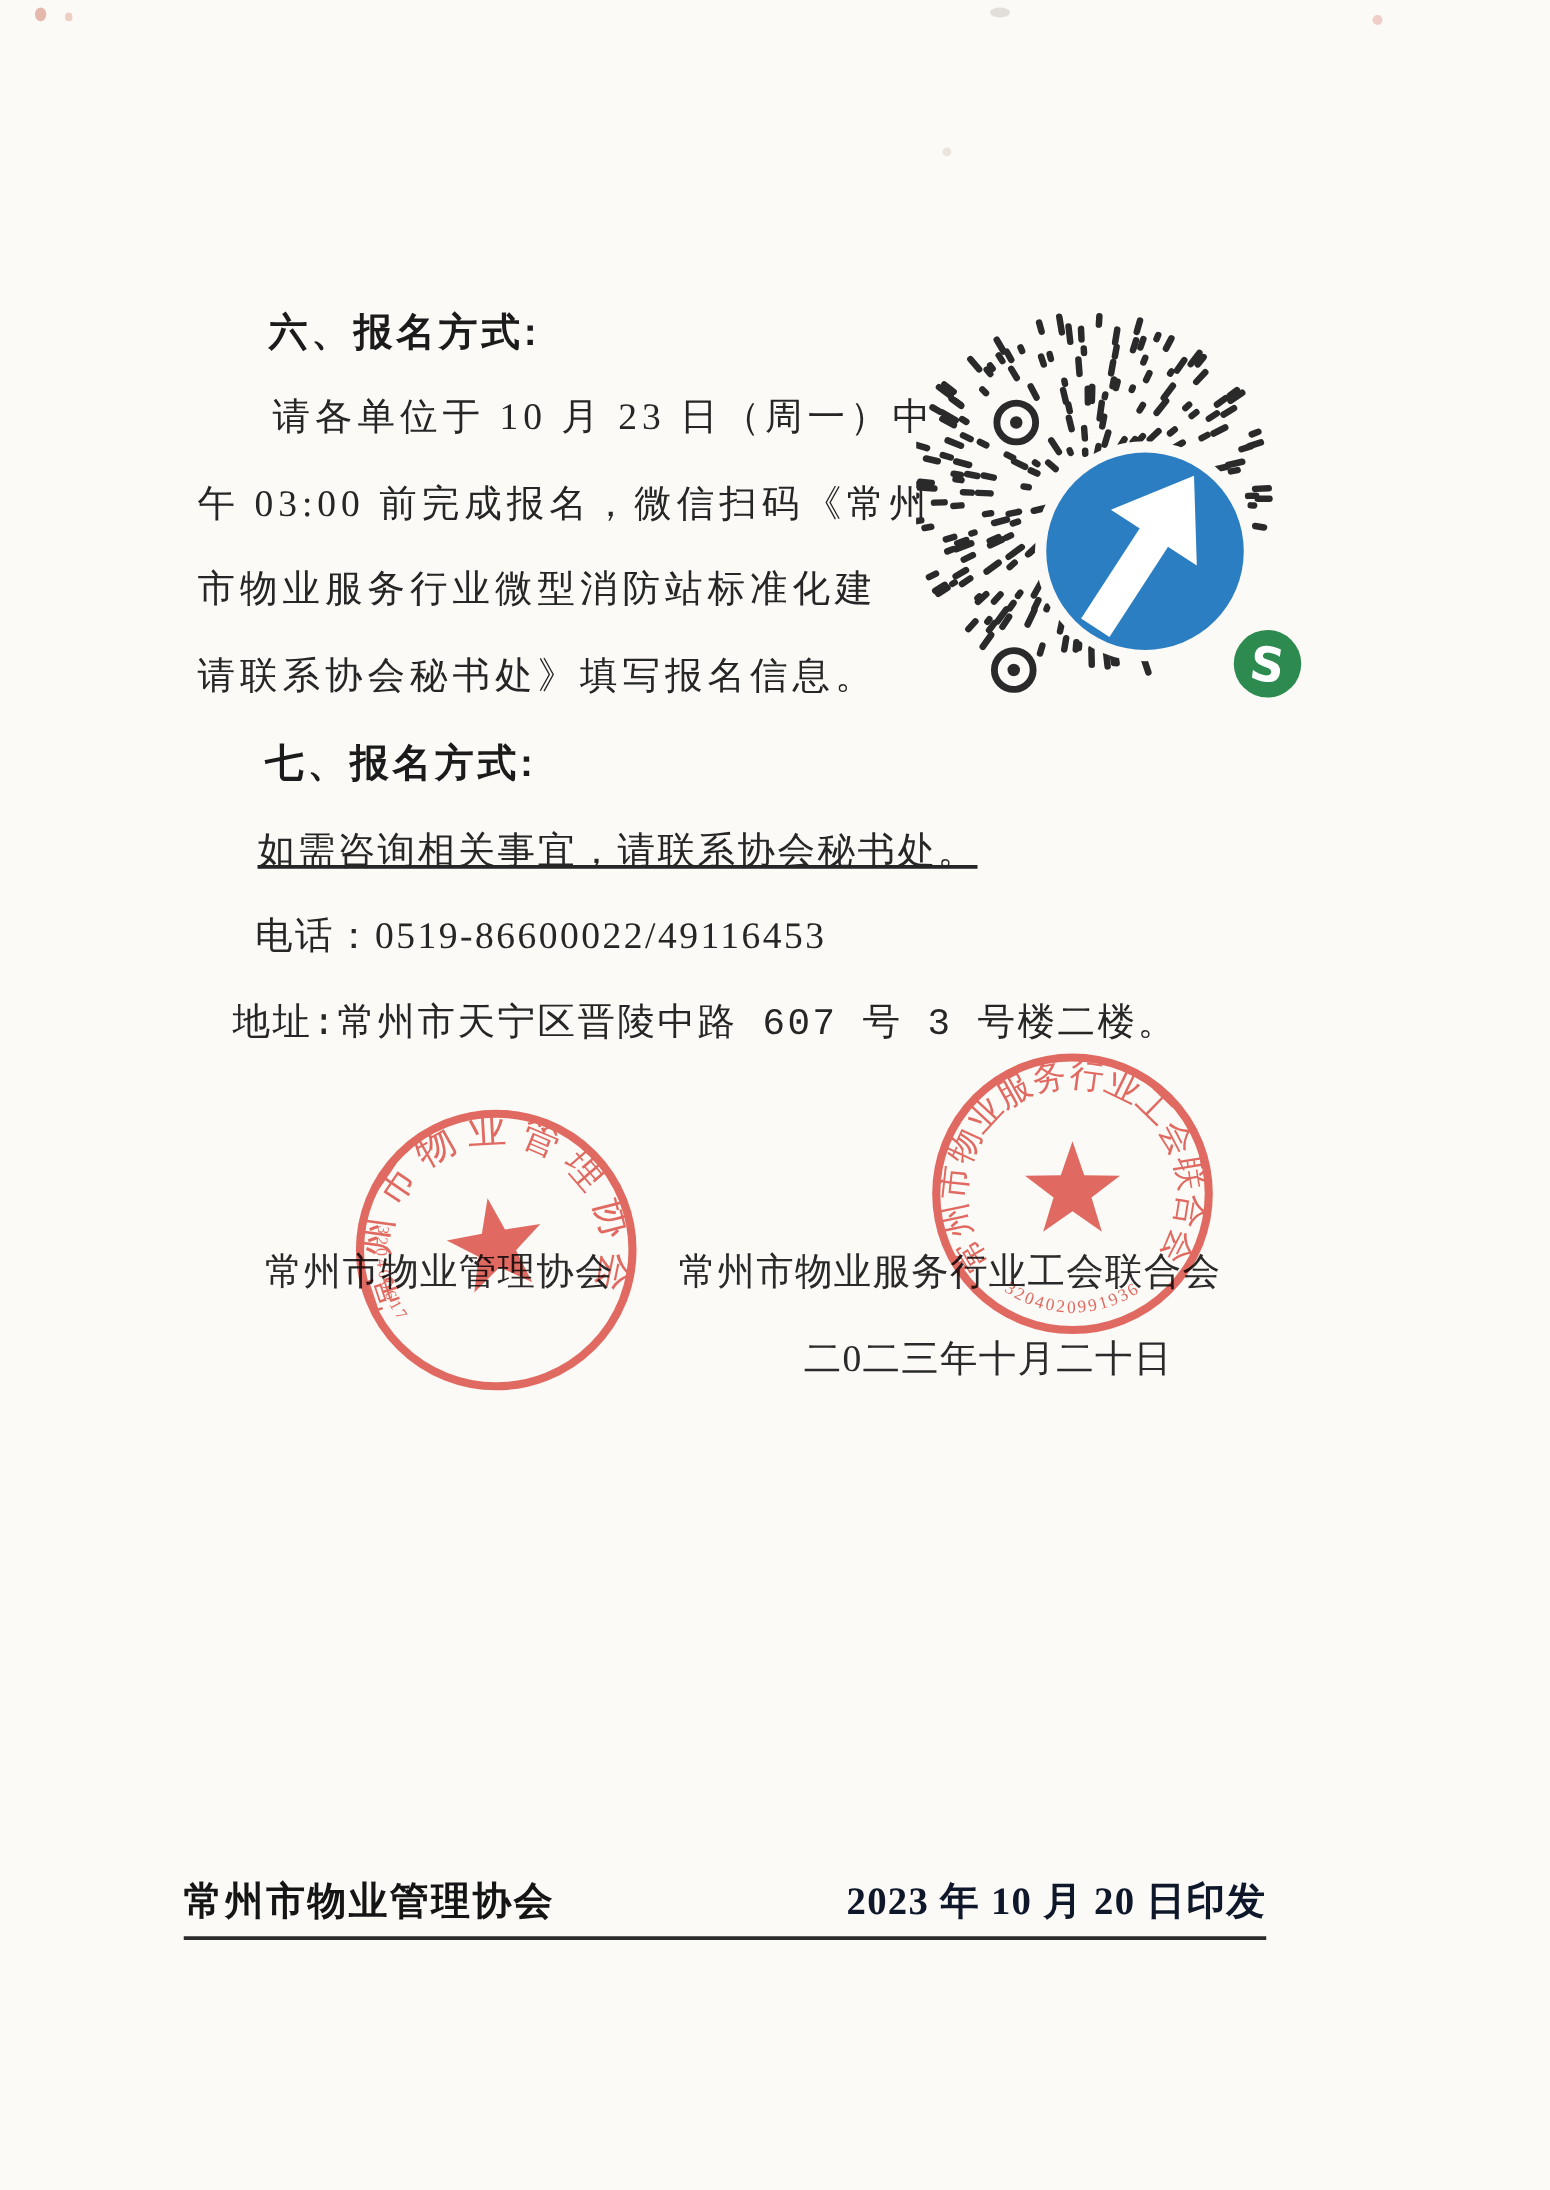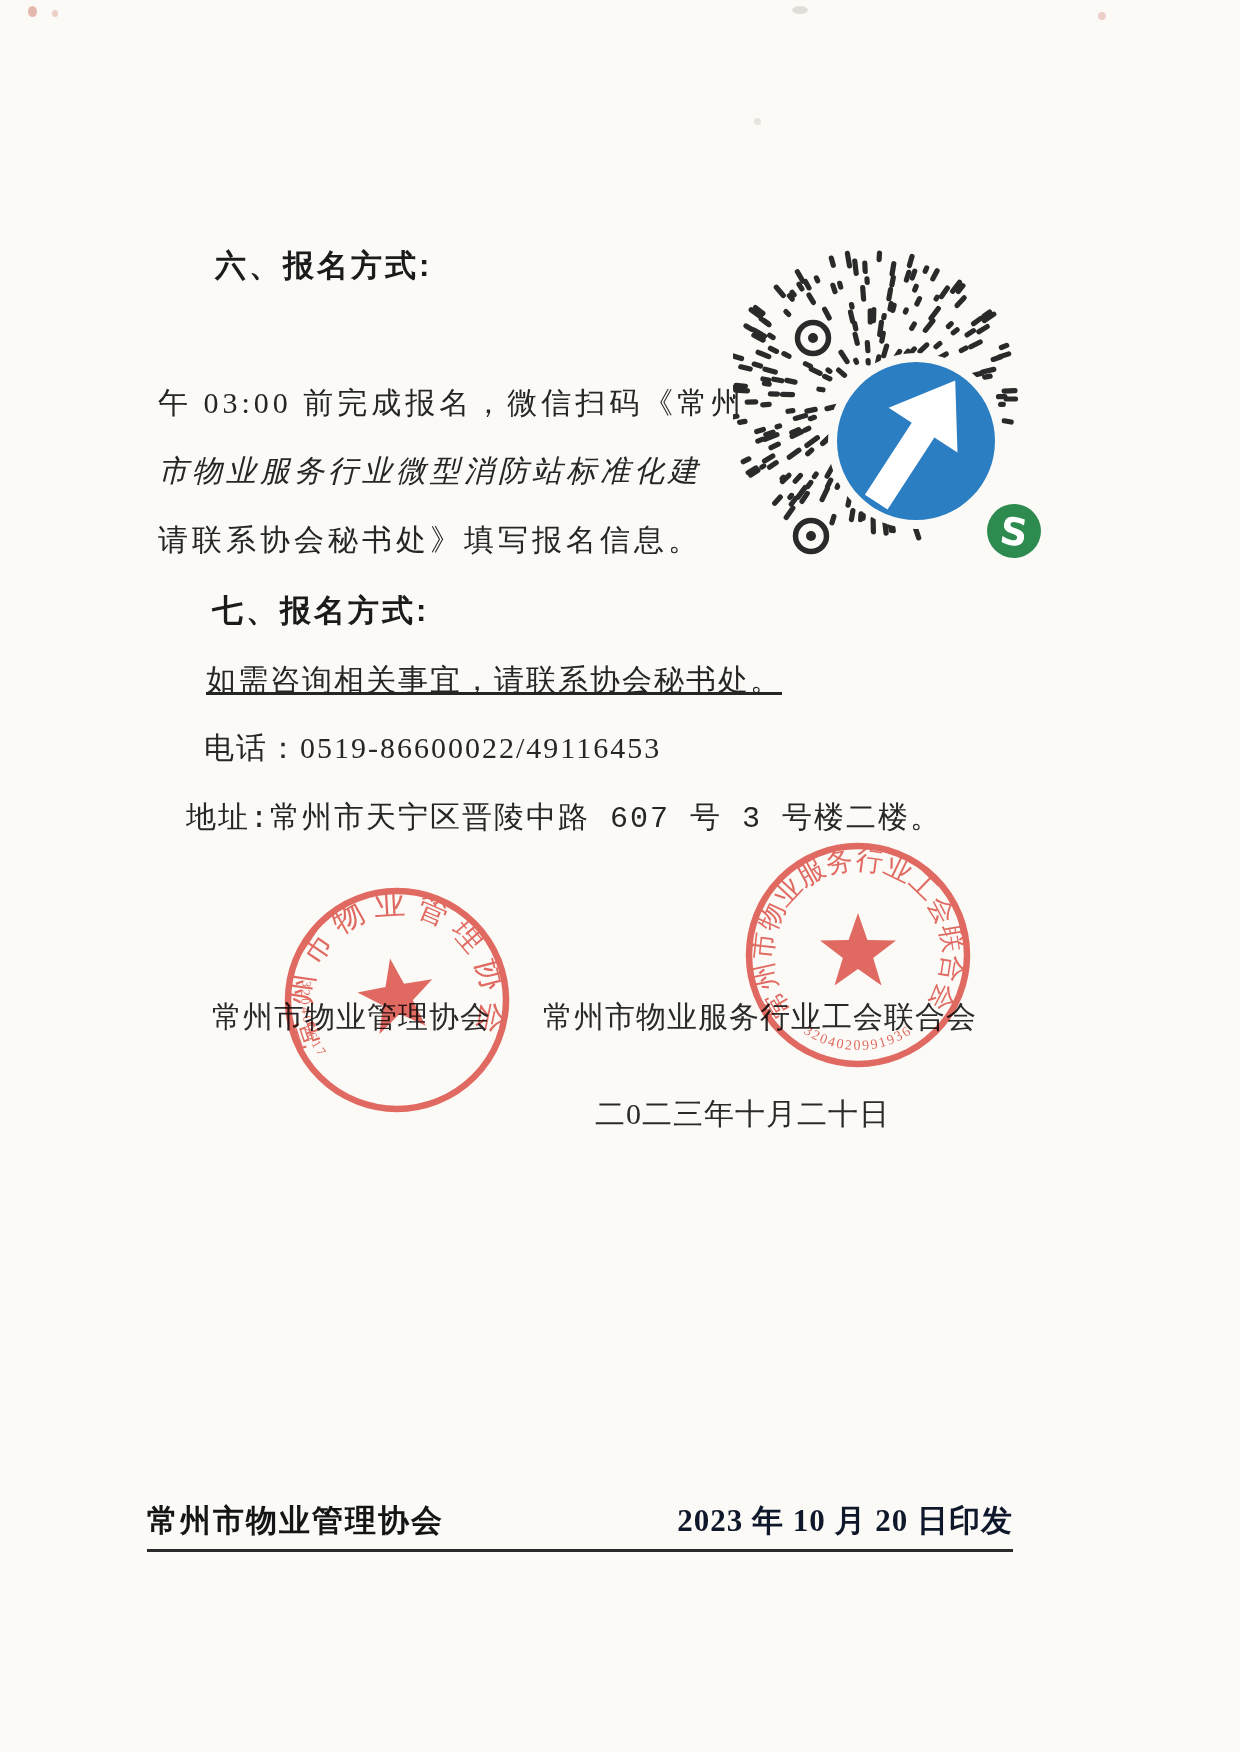--- a/index.html
+++ b/index.html
@@ -67,22 +67,23 @@
 
 <div class="page">
 
   <div class="speck" style="left:28px;top:6px;width:9px;height:11px;background:#d4826f;opacity:.55;"></div>
   <div class="speck" style="left:52px;top:10px;width:6px;height:7px;background:#d98f7c;opacity:.4;"></div>
   <div class="speck" style="left:792px;top:6px;width:16px;height:8px;background:#c9c3bb;opacity:.5;"></div>
   <div class="speck" style="left:1098px;top:12px;width:8px;height:8px;background:#e3a29a;opacity:.5;"></div>
   <div class="speck" style="left:754px;top:118px;width:7px;height:7px;background:#ddd6cc;opacity:.6;"></div>
 
   <div class="abs h" style="left:215px;top:245px;">六、报名方式:</div>
+  <div class="abs t" style="left:218px;top:313px;">请各单位于 10 月 23 日（周一）中</div>
   <div class="abs t" style="left:158px;top:383px;">午 03:00 前完成报名，微信扫码《常州</div>
-  <div class="abs t" style="left:158px;top:451px;font-style:italic;">市物业服务行业微型消防站标准化建</div>
+  <div class="abs t" style="left:158px;top:451px;">市物业服务行业微型消防站标准化建</div>
   <div class="abs t" style="left:158px;top:520px;">请联系协会秘书处》填写报名信息。</div>
 
   <svg class="qr" style="left:733px;top:241px;" width="322" height="320" viewBox="0 0 322 320">
     <g id="qr-dashes" fill="none" stroke-width="5.2" stroke-linecap="round" stroke="#2a2a2a">
         <line x1="105.9" y1="164.8" x2="94.0" y2="167.6"></line>
         <line x1="111.5" y1="134.2" x2="105.6" y2="129.1"></line>
         <line x1="123.5" y1="121.3" x2="122.7" y2="119.3"></line>
         <line x1="135.2" y1="122.0" x2="135.1" y2="119.6"></line>
         <line x1="144.2" y1="124.0" x2="145.8" y2="115.9"></line>
         <line x1="90.0" y1="148.8" x2="85.9" y2="148.2"></line>
@@ -271,21 +272,21 @@
     <text x="281" y="304" text-anchor="middle" font-size="38" font-weight="bold" font-family="DejaVu Sans, sans-serif" fill="#ffffff" transform="rotate(8 281 290)">S</text>
   </svg>
 
   <div class="abs h" style="left:212px;top:590px;">七、报名方式:</div>
   <div class="abs t t-tight" style="left:206px;top:660px;text-decoration:underline;">如需咨询相关事宜，请联系协会秘书处。</div>
   <div class="abs t t-tight" style="left:204px;top:728px;">电话：0519-86600022/49116453</div>
   <div class="abs t t-tight" style="left:186px;top:797px;font-family:Liberation Mono, monospace;">地址:常州市天宁区晋陵中路 607 号 3 号楼二楼。</div>
 
   <div class="abs sig" style="left:212px;top:997px;">常州市物业管理协会</div>
   <div class="abs sig" style="left:543px;top:997px;">常州市物业服务行业工会联合会</div>
-  <div class="abs date" style="left:595px;top:1067px;margin-top:27px;">二0二三年十月二十日</div>
+  <div class="abs date" style="left:643px;top:1067px;">二0二三年十月二十日</div>
 
   <svg class="stamp" style="left:277px;top:880px;" width="240" height="240" viewBox="0 0 240 240">
     <defs>
       <path id="arcL" d="M 45.5 163 A 86 86 0 1 1 194.5 163" fill="none"></path>
       <path id="serL" d="M 26.1 100 A 96 96 0 0 0 44.3 179.1" fill="none"></path>
     </defs>
     <circle cx="120" cy="120" r="109" fill="none" stroke-width="6.5" stroke="#e0544a"></circle>
     <text font-size="31" letter-spacing="4" fill="#e0544a">
       <textPath href="#arcL" textLength="350" lengthAdjust="spacing">常州市物业管理协会</textPath>
     </text>

